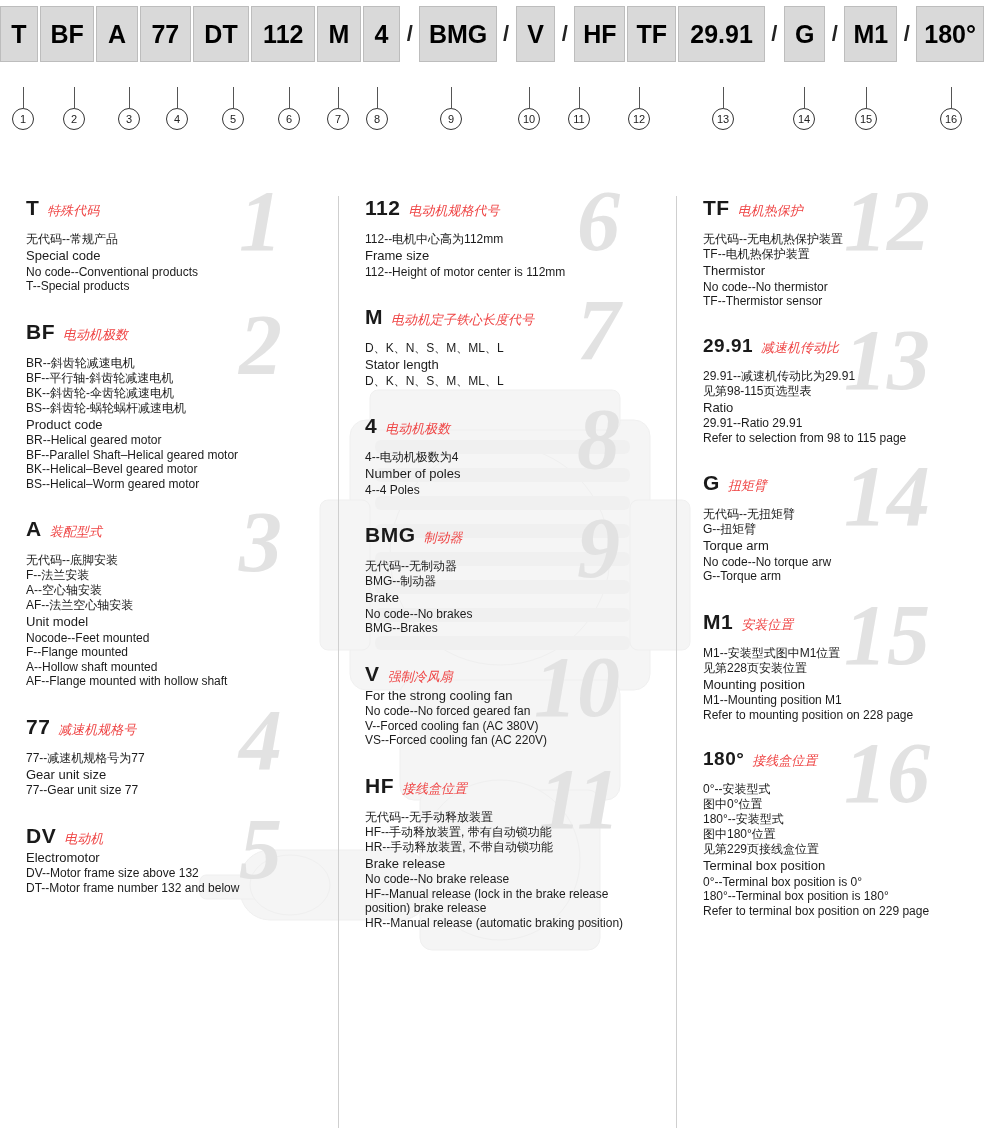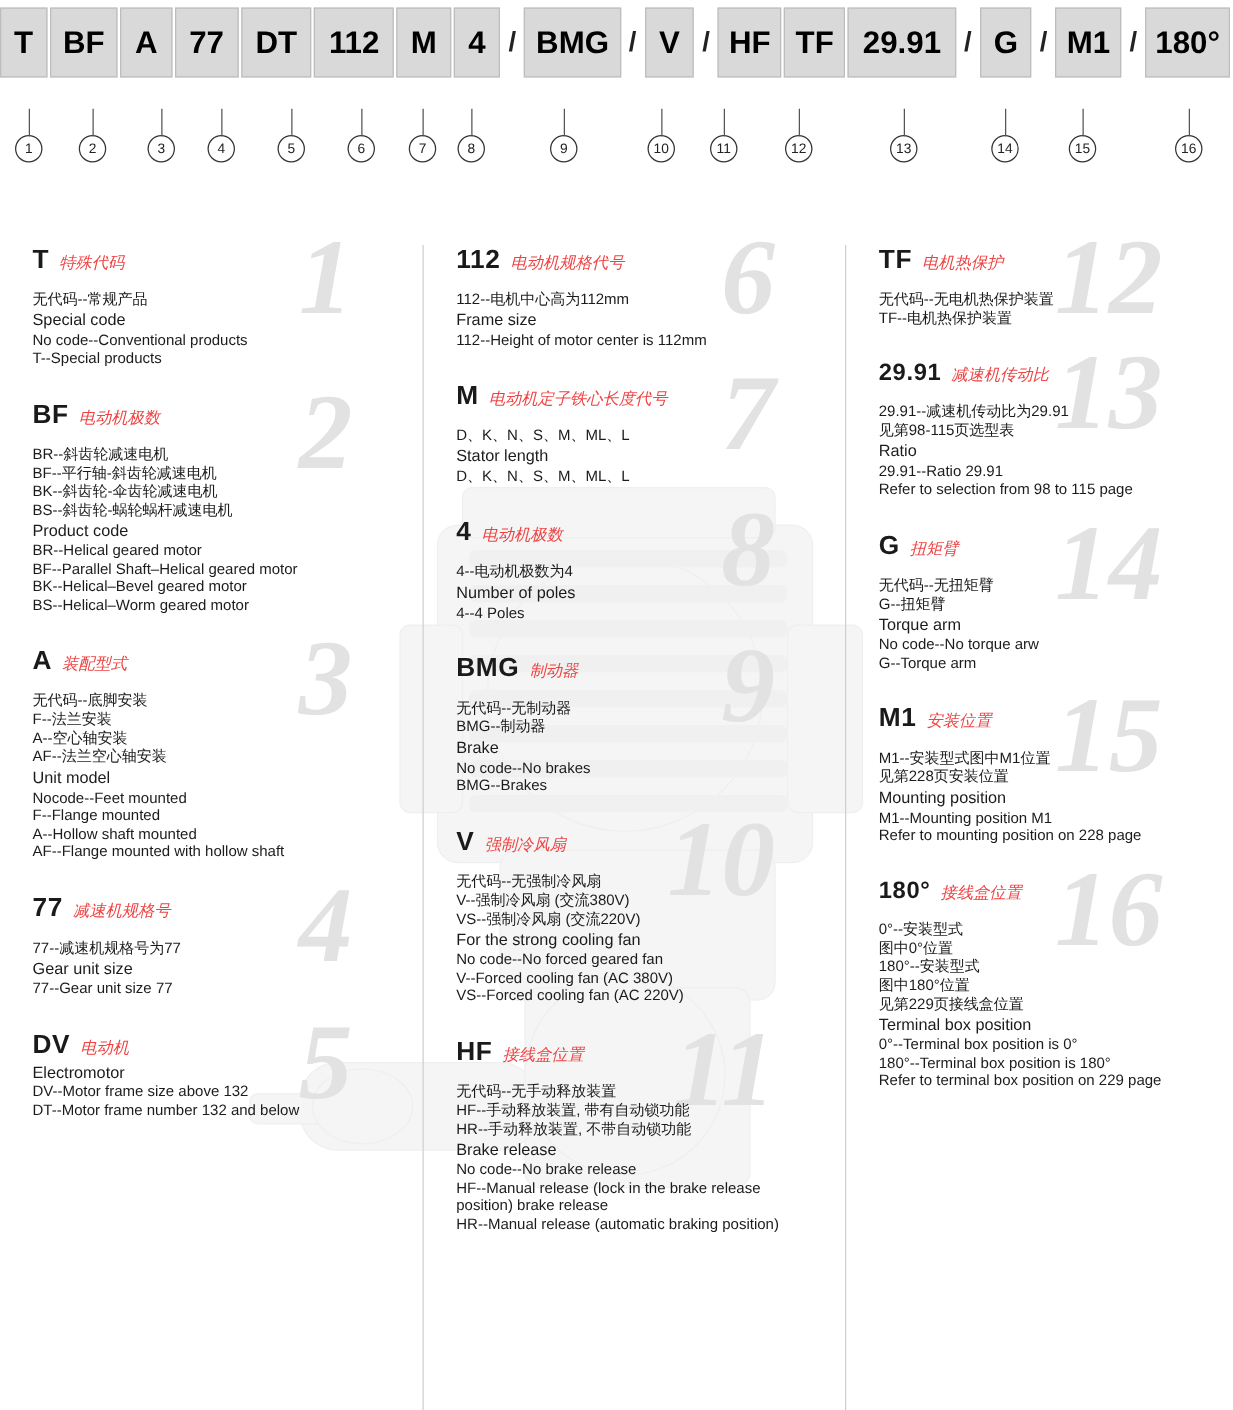--- a/index.html
+++ b/index.html
@@ -378,25 +378,20 @@
           <div class="ln">No code--No brakes</div>
           <div class="ln">BMG--Brakes</div>
         </div>
       </div>
       <div class="block">
         <div class="ghost">10</div>
         <div class="blk-head">
           <span class="blk-code">V</span>
           <span class="blk-title-cn">强制冷风扇</span>
         </div>
-        <div class="lines-cn">
-          <div class="ln">无代码--无强制冷风扇</div>
-          <div class="ln">V--强制冷风扇 (交流380V)</div>
-          <div class="ln">VS--强制冷风扇 (交流220V)</div>
-        </div>
         <div class="lines-en">
           <div class="en-head">For the strong cooling fan</div>
           <div class="ln">No code--No forced geared fan</div>
           <div class="ln">V--Forced cooling fan (AC 380V)</div>
           <div class="ln">VS--Forced cooling fan (AC 220V)</div>
         </div>
       </div>
       <div class="block">
         <div class="ghost">11</div>
         <div class="blk-head">
@@ -421,20 +416,25 @@
       <div class="block">
         <div class="ghost">12</div>
         <div class="blk-head">
           <span class="blk-code">TF</span>
           <span class="blk-title-cn">电机热保护</span>
         </div>
         <div class="lines-cn">
           <div class="ln">无代码--无电机热保护装置</div>
           <div class="ln">TF--电机热保护装置</div>
         </div>
+        <div class="lines-en">
+          <div class="en-head">Thermistor</div>
+          <div class="ln">No code--No thermistor</div>
+          <div class="ln">TF--Thermistor sensor</div>
+        </div>
       </div>
       <div class="block">
         <div class="ghost">13</div>
         <div class="blk-head">
           <span class="blk-code small">29.91</span>
           <span class="blk-title-cn">减速机传动比</span>
         </div>
         <div class="lines-cn">
           <div class="ln">29.91--减速机传动比为29.91</div>
           <div class="ln">见第98-115页选型表</div>

